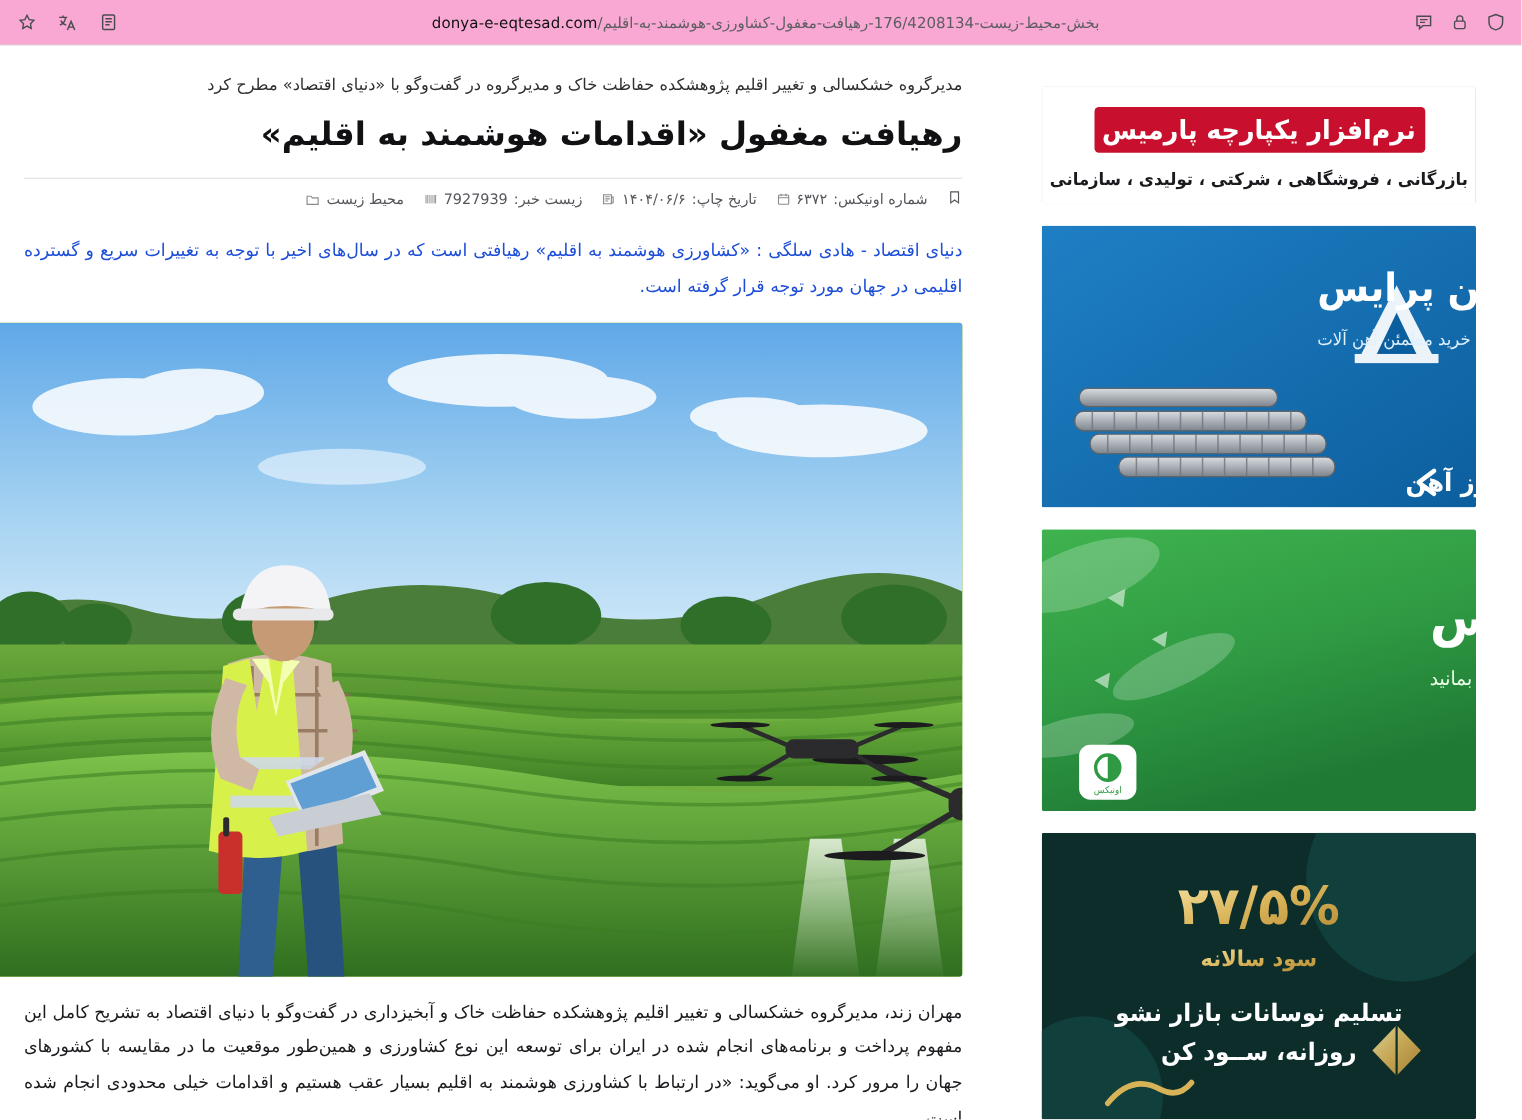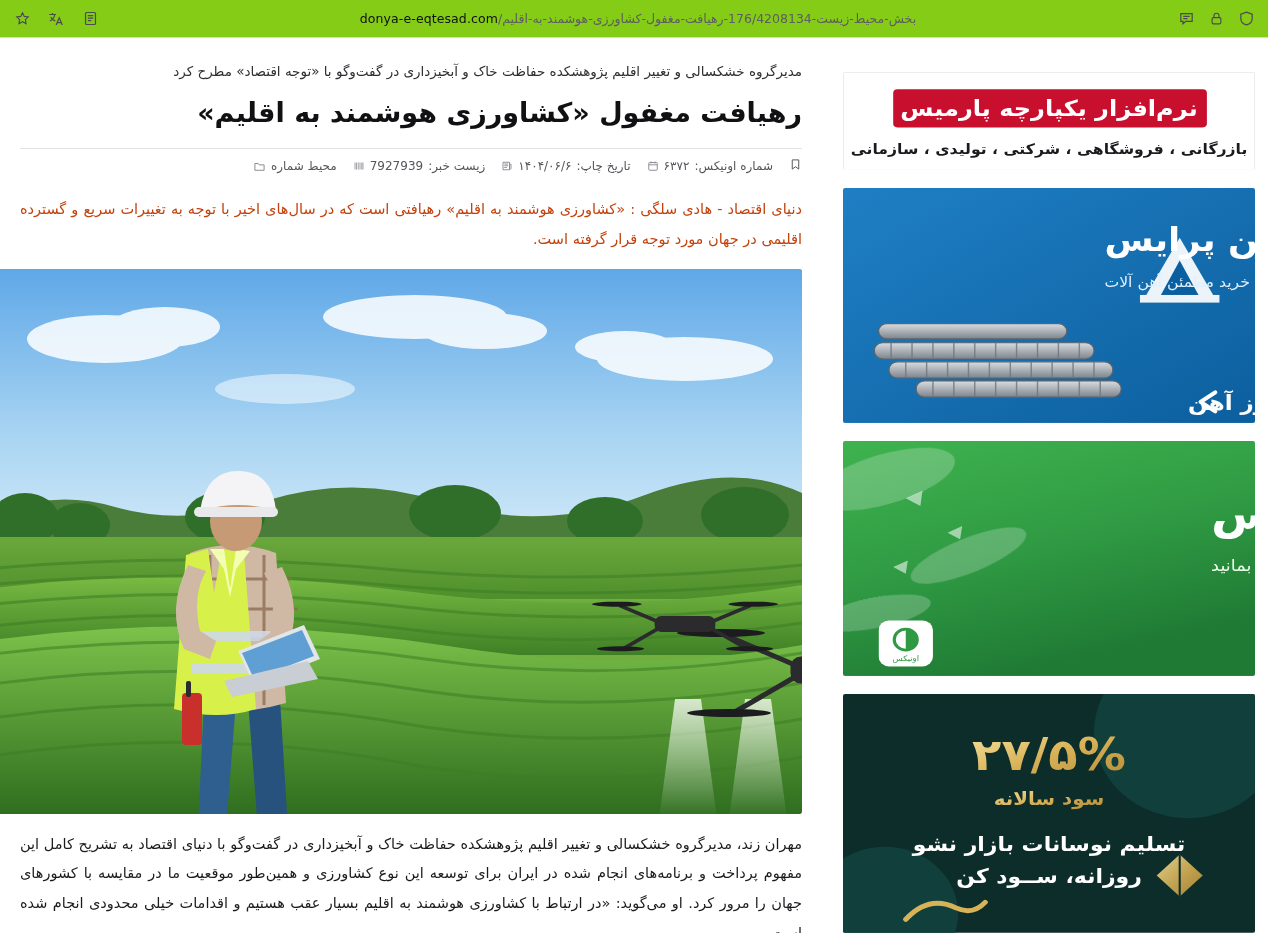--- a/index.html
+++ b/index.html
@@ -7,21 +7,21 @@
     margin: 0; padding: 0;
     width: 1268px; height: 933px;
     overflow: hidden;
     background: #ffffff;
     font-family: "DejaVu Sans", "Liberation Sans", sans-serif;
   }
 
   
   .browser-bar {
     height: 38px;
-    background: #84cc16;
+    background: #f9a8d4;
     border-bottom: 1px solid #d8d8da;
     display: flex;
     align-items: center;
     padding: 0 12px;
     gap: 10px;
   }
   .chrome-icon {
     width: 20px; height: 20px;
     display: flex; align-items: center; justify-content: center;
     color: #4a4a4f;
@@ -88,21 +88,21 @@
     color: #55555b;
   }
   .meta-item { display: flex; align-items: center; gap: 5px; white-space: nowrap; }
   .meta-item .mi { color: #8a8a91; display: inline-flex; }
   .meta-spacer { flex: 1 1 auto; }
   .bookmark { color: #55555b; }
 
   .lead {
     font-size: 14.5px;
     line-height: 2.05;
-    color: #c2410c;
+    color: #1d4ed8;
     margin: 10px 0 14px 0;
     text-align: justify;
   }
   .hero {
     width: 817px;
     height: 545px;
     border-radius: 3px;
     overflow: hidden;
     position: relative;
     margin: 0 0 16px 0;
@@ -120,21 +120,21 @@
   
   .sidebar {
     width: 438px;
     padding: 36px 0 0 0;
     display: flex;
     flex-direction: column;
     align-items: center;
     gap: 18px;
   }
   .ad {
-    width: 412px;
+    width: 362px;
     border-radius: 2px;
     overflow: hidden;
     position: relative;
     display: block;
   }
   .ad svg { display: block; width: 100%; height: 100%; }
   .ad-1 { height: 103px; margin-top: -2px; }
   .ad-2 { height: 246px; }
   .ad-3 { height: 246px; }
   .ad-4 { height: 250px; }
@@ -184,22 +184,22 @@
         <path d="M12 3.8 l2.5 5.2 5.6 0.8 -4 3.9 0.9 5.6 -5 -2.7 -5 2.7 0.9 -5.6 -4 -3.9 5.6 -0.8 Z"></path>
       </svg>
     </span>
   </div>
 </div>
 
 <div class="page">
 
   <div class="article">
 
-    <div class="kicker">مدیرگروه خشکسالی و تغییر اقلیم پژوهشکده حفاظت خاک و آبخیزداری در گفت‌وگو با «توجه اقتصاد» مطرح کرد</div>
-    <h1 class="headline">رهیافت مغفول «کشاورزی هوشمند به اقلیم»</h1>
+    <div class="kicker">مدیرگروه خشکسالی و تغییر اقلیم پژوهشکده حفاظت خاک و مدیرگروه در گفت‌وگو با «دنیای اقتصاد» مطرح کرد</div>
+    <h1 class="headline">رهیافت مغفول «اقدامات هوشمند به اقلیم»</h1>
 
     <div class="meta-bar">
       <span class="bookmark">
         <svg width="13" height="15" viewBox="0 0 24 24" fill="none" stroke="currentColor" stroke-width="1.8">
           <path d="M6 3.5 h12 v17 l-6 -4.4 -6 4.4 Z"></path>
         </svg>
       </span>
       <span class="meta-item">
         <span>شماره اونیکس:</span>
         <span>۶۳۷۲</span>
@@ -222,21 +222,21 @@
       <span class="meta-item">
         <span>زیست خبر:</span>
         <span>7927939</span>
         <span class="mi">
           <svg width="12" height="12" viewBox="0 0 24 24" fill="none" stroke="currentColor" stroke-width="1.6">
             <path d="M4 5 v14 M7 5 v14 M10.5 5 v14 M14 5 v14 M17.5 5 v14 M20 5 v14"></path>
           </svg>
         </span>
       </span>
       <span class="meta-item">
-        <span>محیط شماره</span>
+        <span>محیط زیست</span>
         <span class="mi">
           <svg width="13" height="13" viewBox="0 0 24 24" fill="none" stroke="currentColor" stroke-width="1.8">
             <path d="M3.5 6.5 h6 l2 2.5 h9 v10 h-17 Z"></path>
           </svg>
         </span>
       </span>
       <span class="meta-spacer"></span>
     </div>
 
     <p class="lead">دنیای اقتصاد - هادی سلگی : «کشاورزی هوشمند به اقلیم» رهیافتی است که در سال‌های اخیر با توجه به تغییرات سریع و گسترده اقلیمی در جهان مورد توجه قرار گرفته است.</p>

